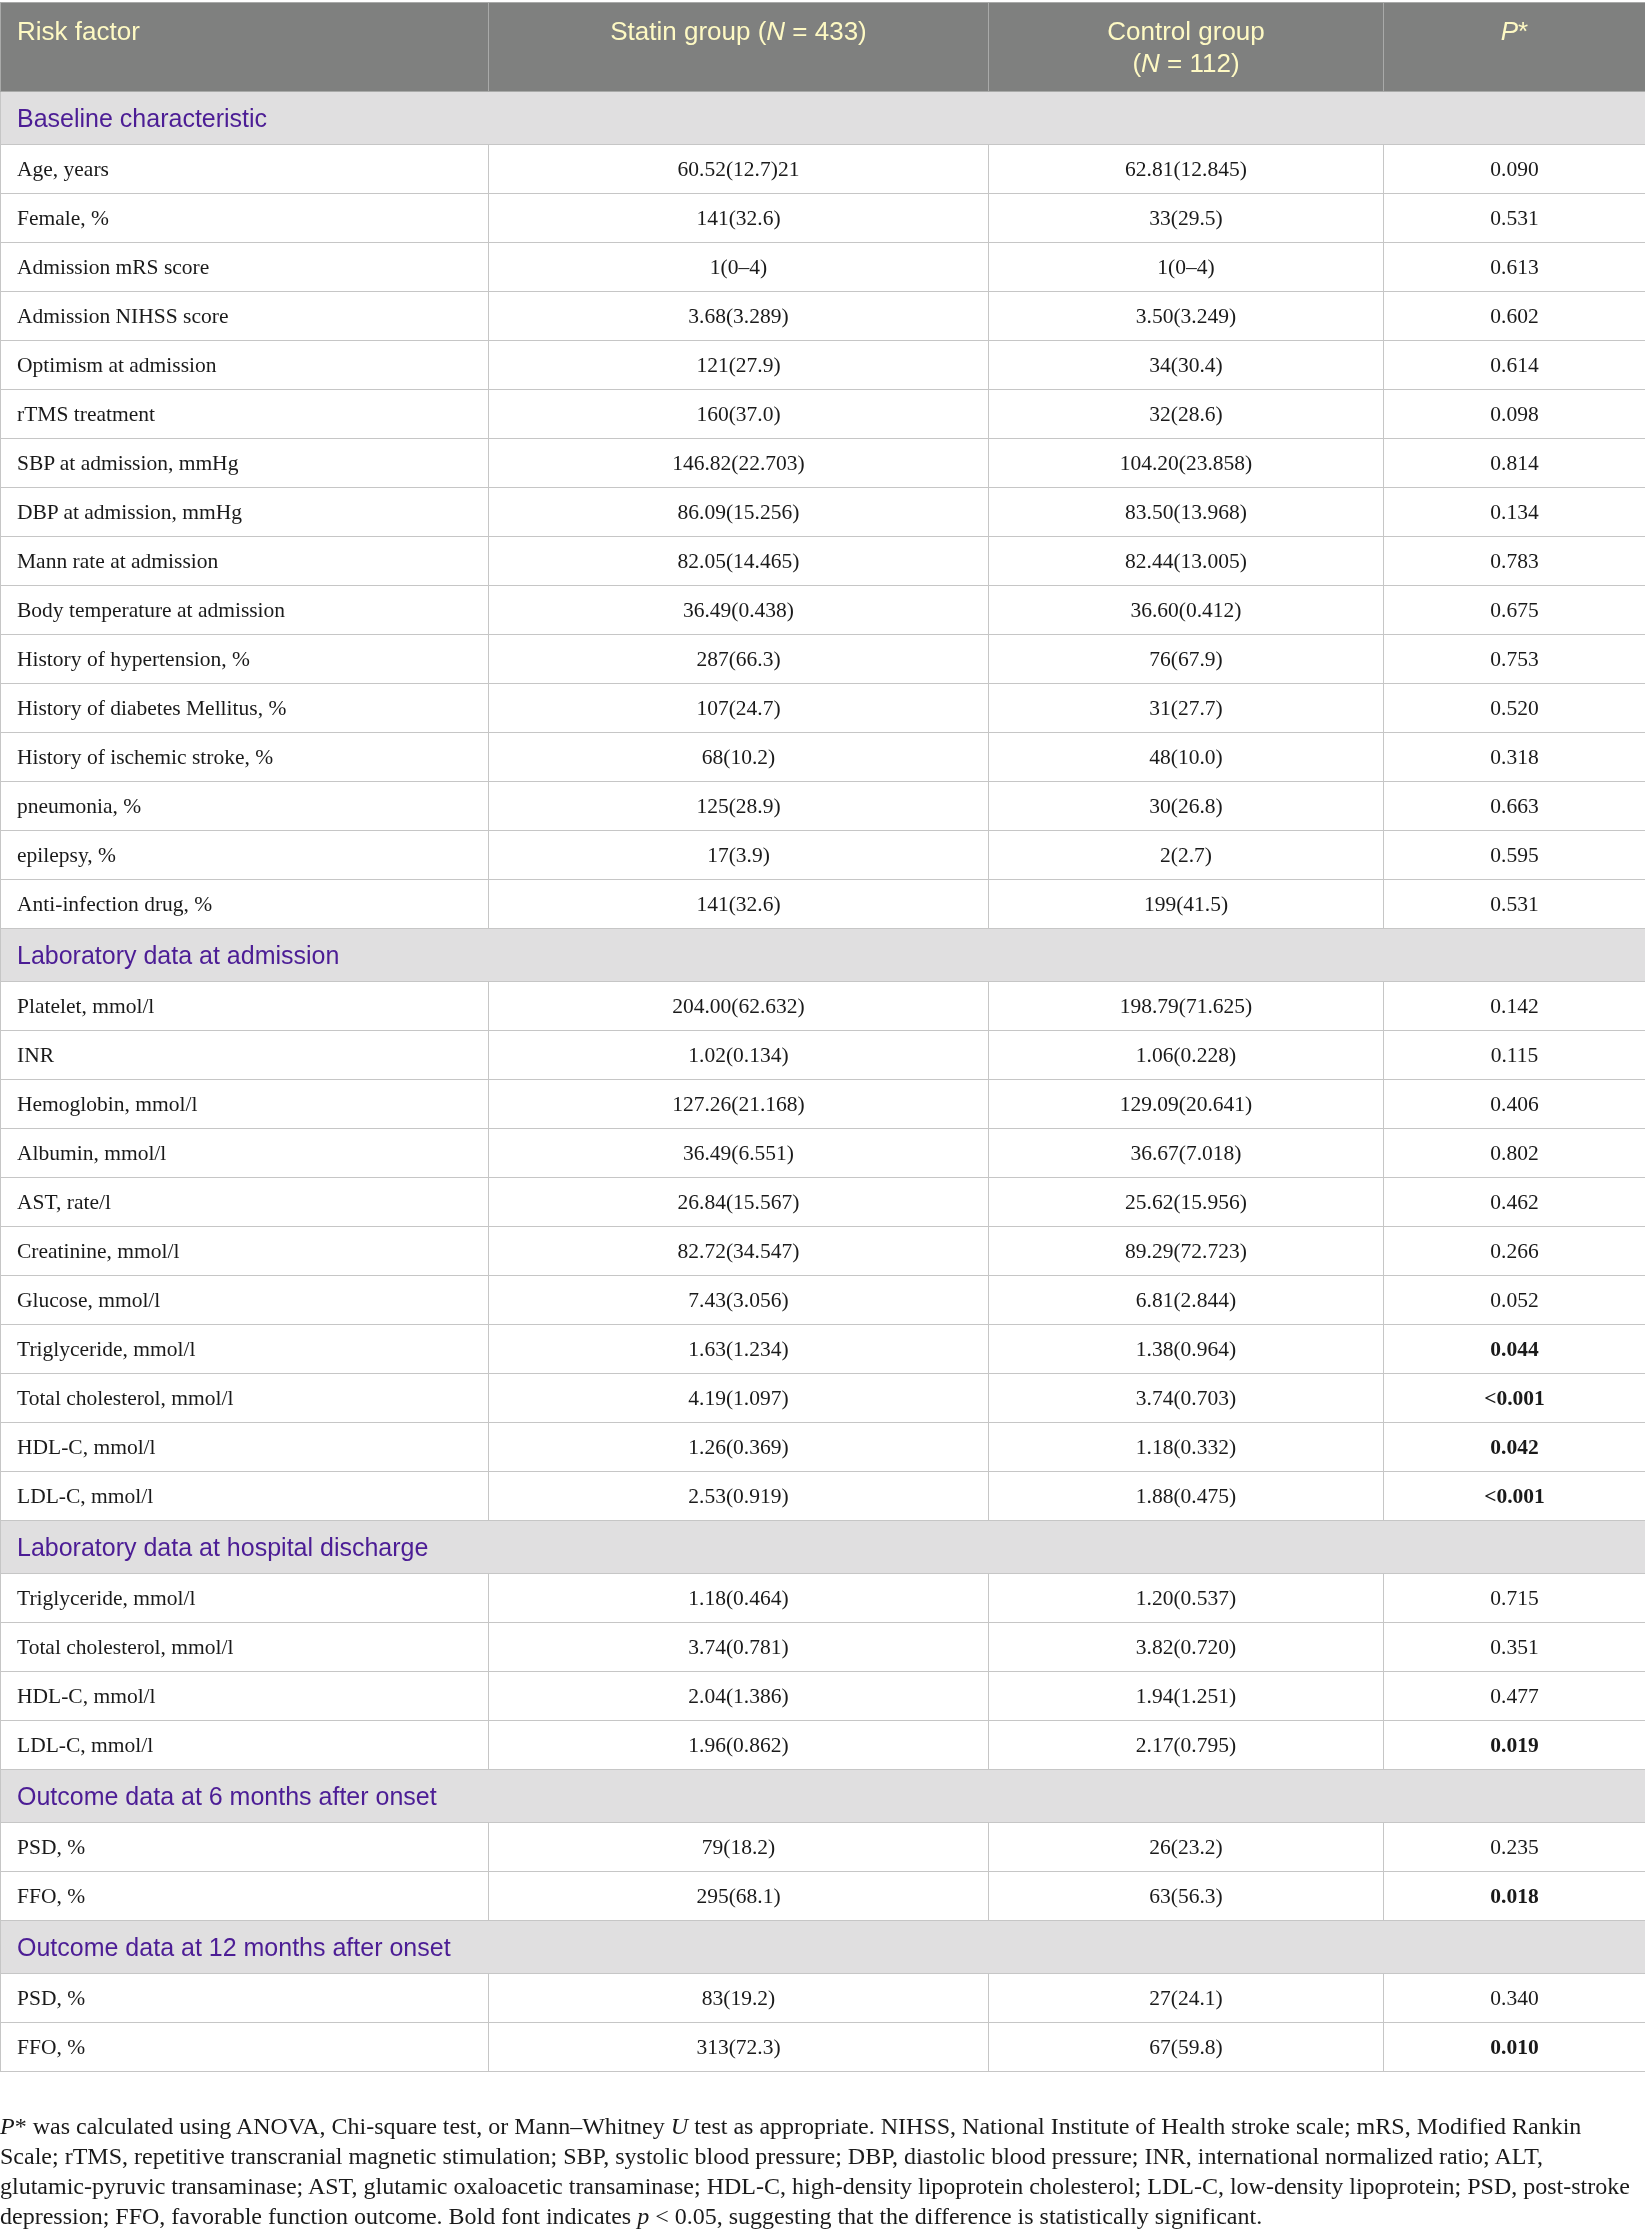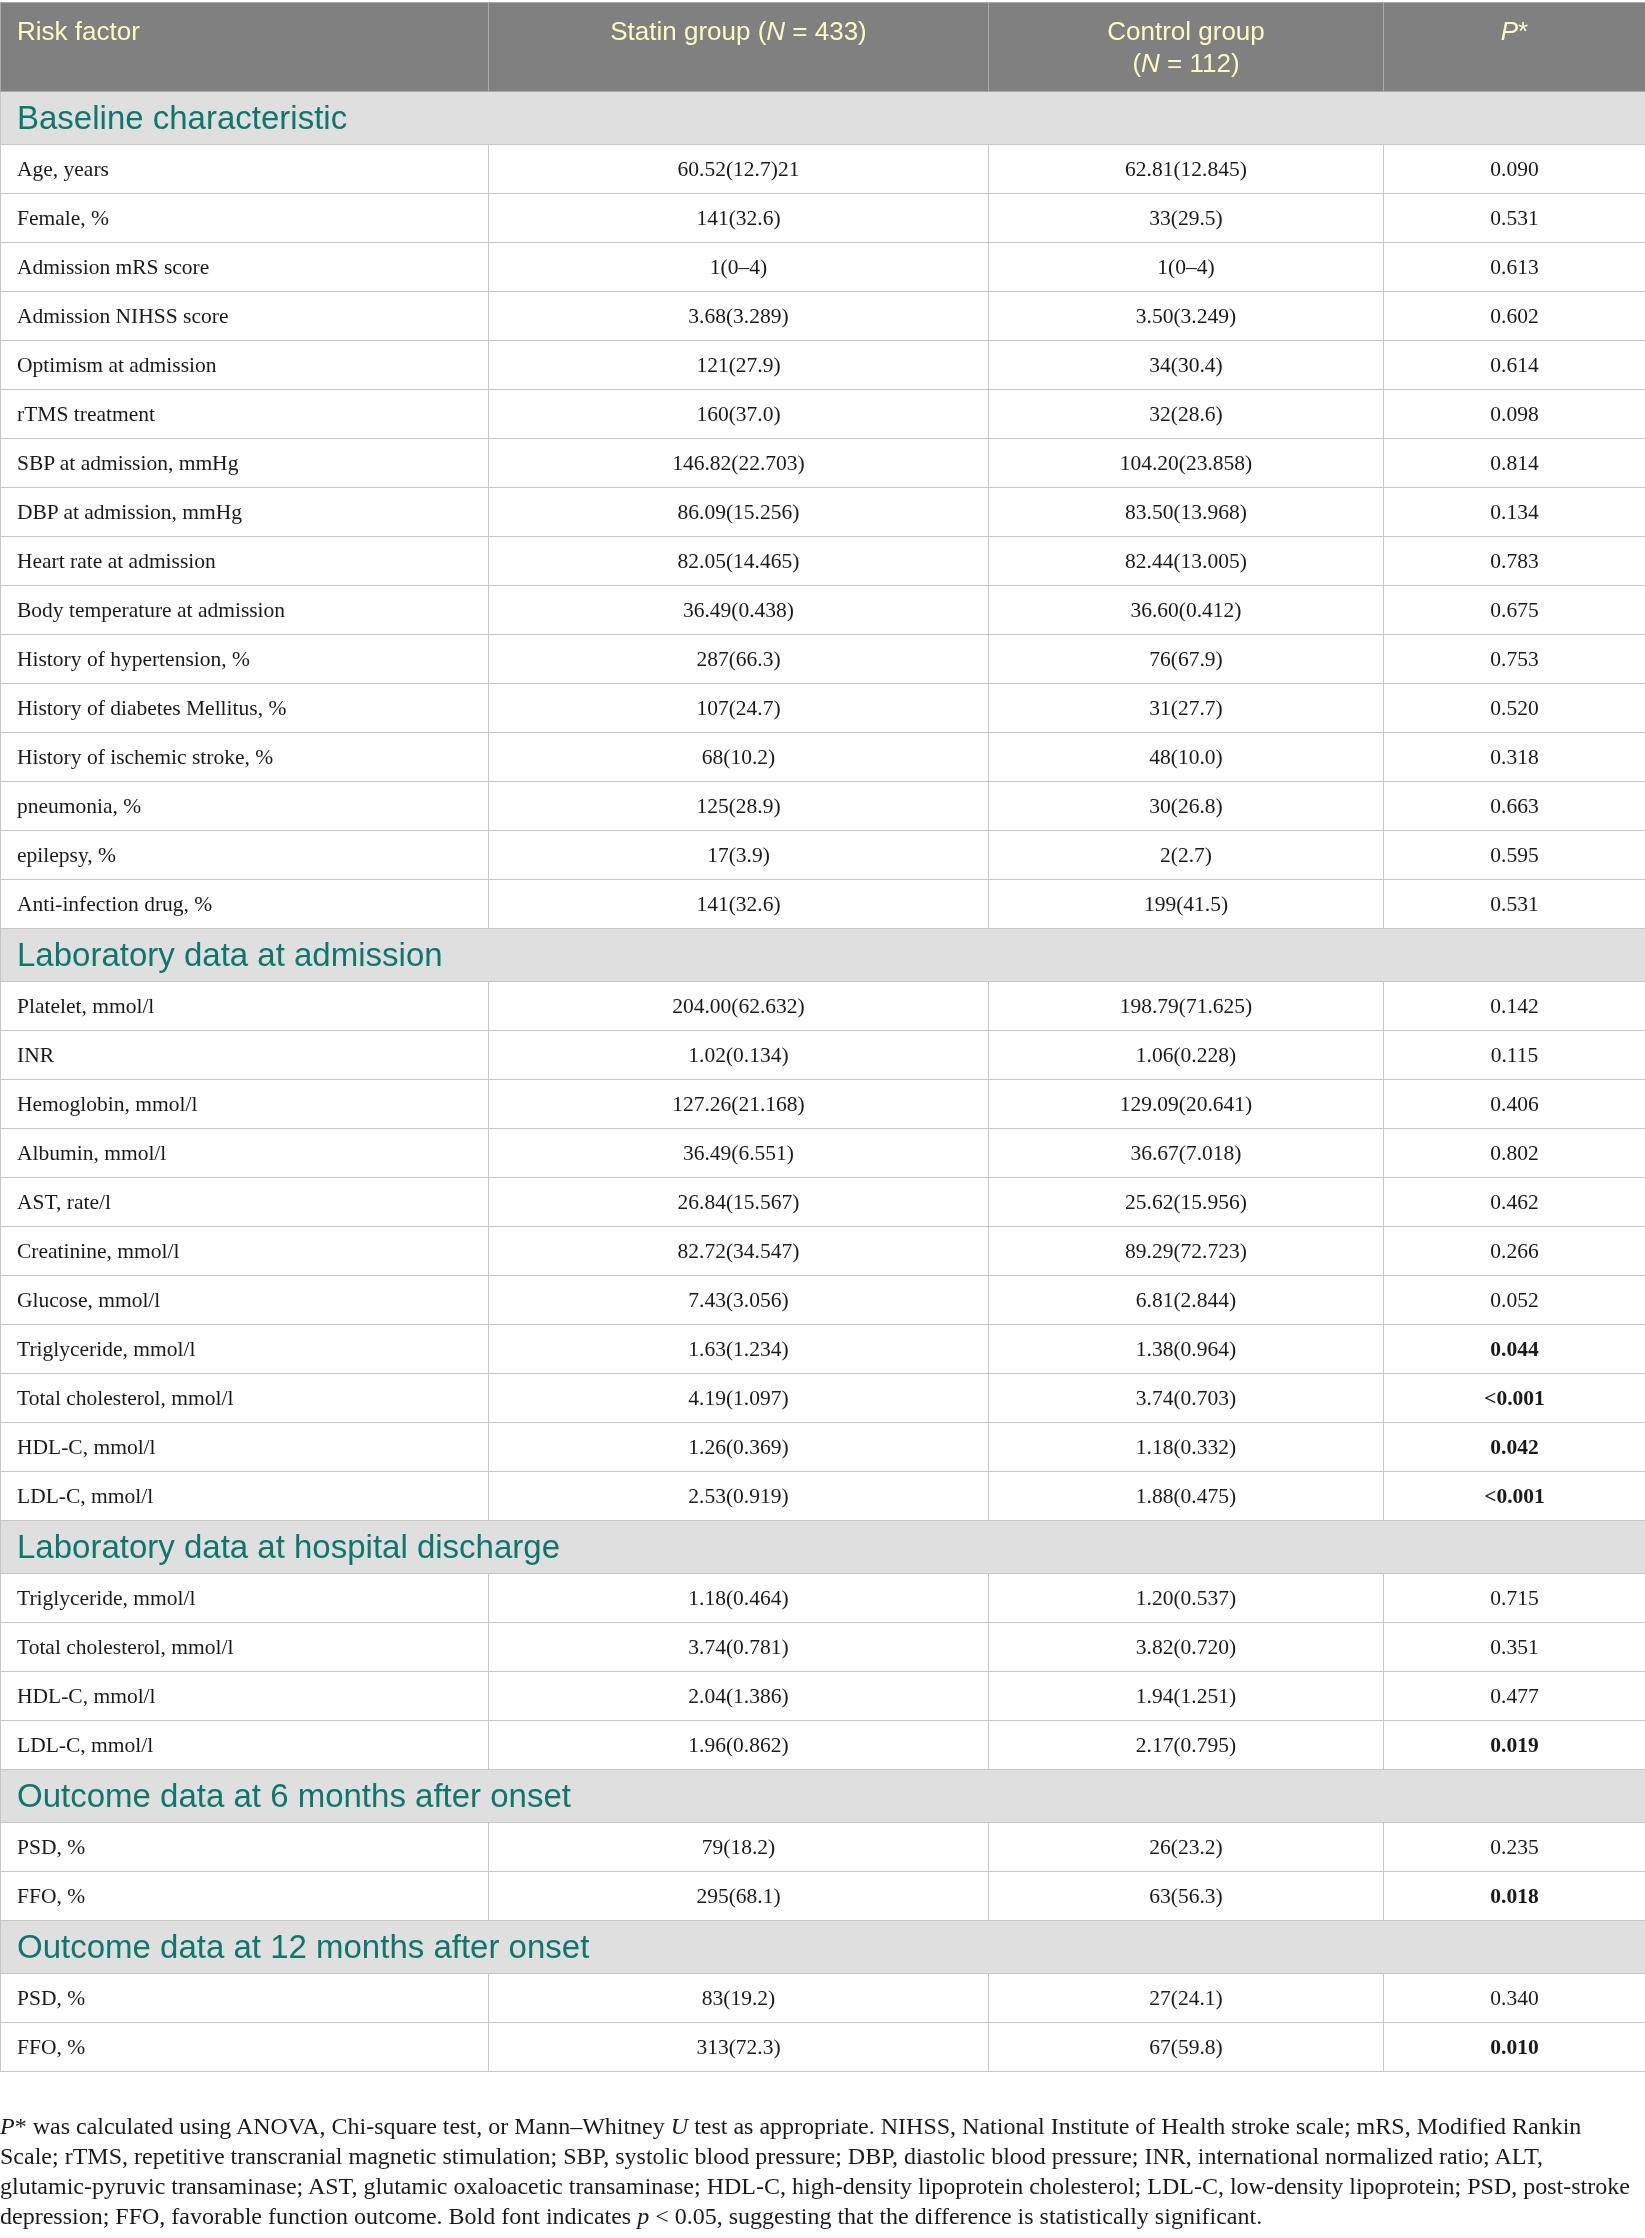--- a/index.html
+++ b/index.html
@@ -29,22 +29,22 @@
     height: 89px;
     vertical-align: top;
     padding-top: 12px;
     border-color: #a9aaa9;
   }
   thead th.left { text-align: left; padding-left: 16px; }
   thead th.center { text-align: center; }
   tr.section td {
     background: #e0dfe0;
     font-family: "Liberation Sans", "DejaVu Sans", sans-serif;
-    font-size: 33px;
-    color: #0f766e;
+    font-size: 25px;
+    color: #4c1d95;
     height: 53px;
     padding-left: 16px;
     vertical-align: middle;
   }
   tr.row td {
     height: 49px;
     font-family: "Liberation Serif", "DejaVu Serif", serif;
     font-size: 21.5px;
     color: #1a1a1a;
     vertical-align: middle;
@@ -124,21 +124,21 @@
         <td class="val">104.20(23.858)</td>
         <td class="p">0.814</td>
       </tr>
       <tr class="row">
         <td class="label">DBP at admission, mmHg</td>
         <td class="val">86.09(15.256)</td>
         <td class="val">83.50(13.968)</td>
         <td class="p">0.134</td>
       </tr>
       <tr class="row">
-        <td class="label">Heart rate at admission</td>
+        <td class="label">Mann rate at admission</td>
         <td class="val">82.05(14.465)</td>
         <td class="val">82.44(13.005)</td>
         <td class="p">0.783</td>
       </tr>
       <tr class="row">
         <td class="label">Body temperature at admission</td>
         <td class="val">36.49(0.438)</td>
         <td class="val">36.60(0.412)</td>
         <td class="p">0.675</td>
       </tr>

